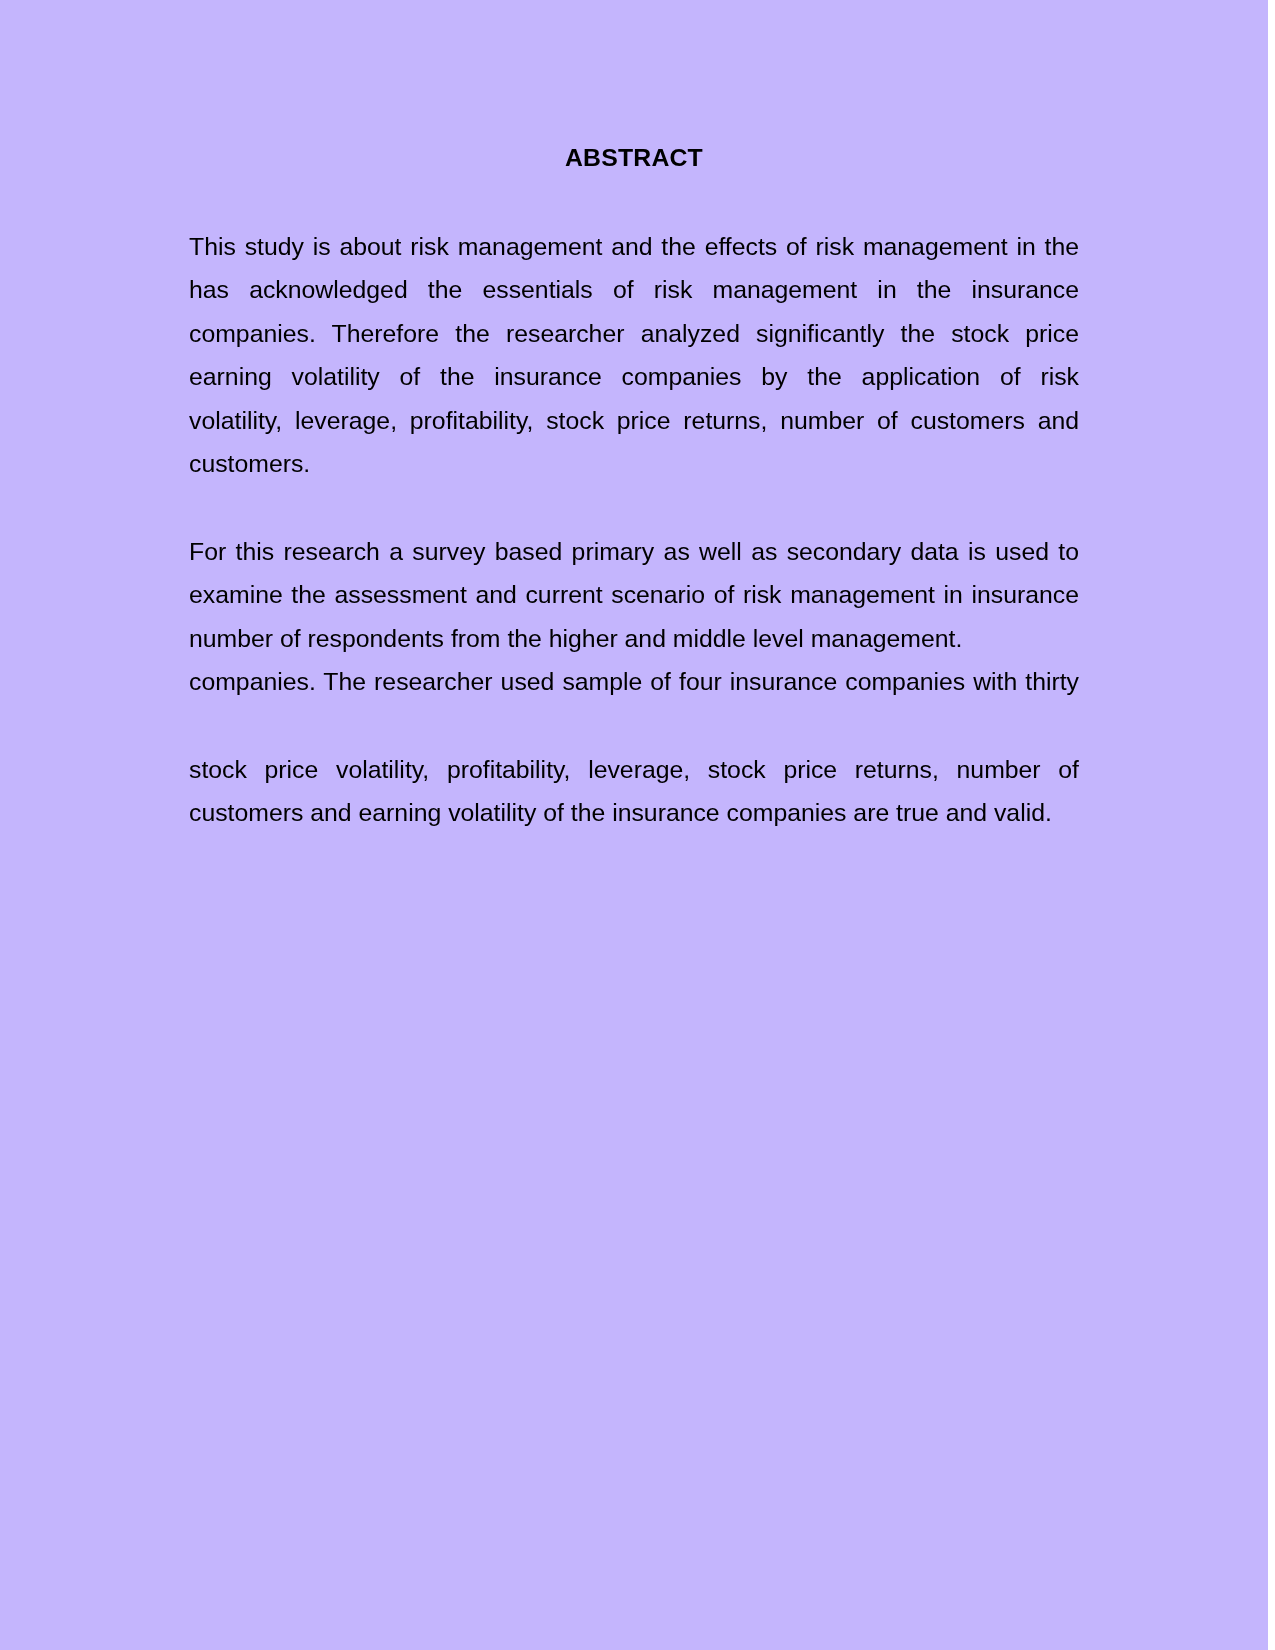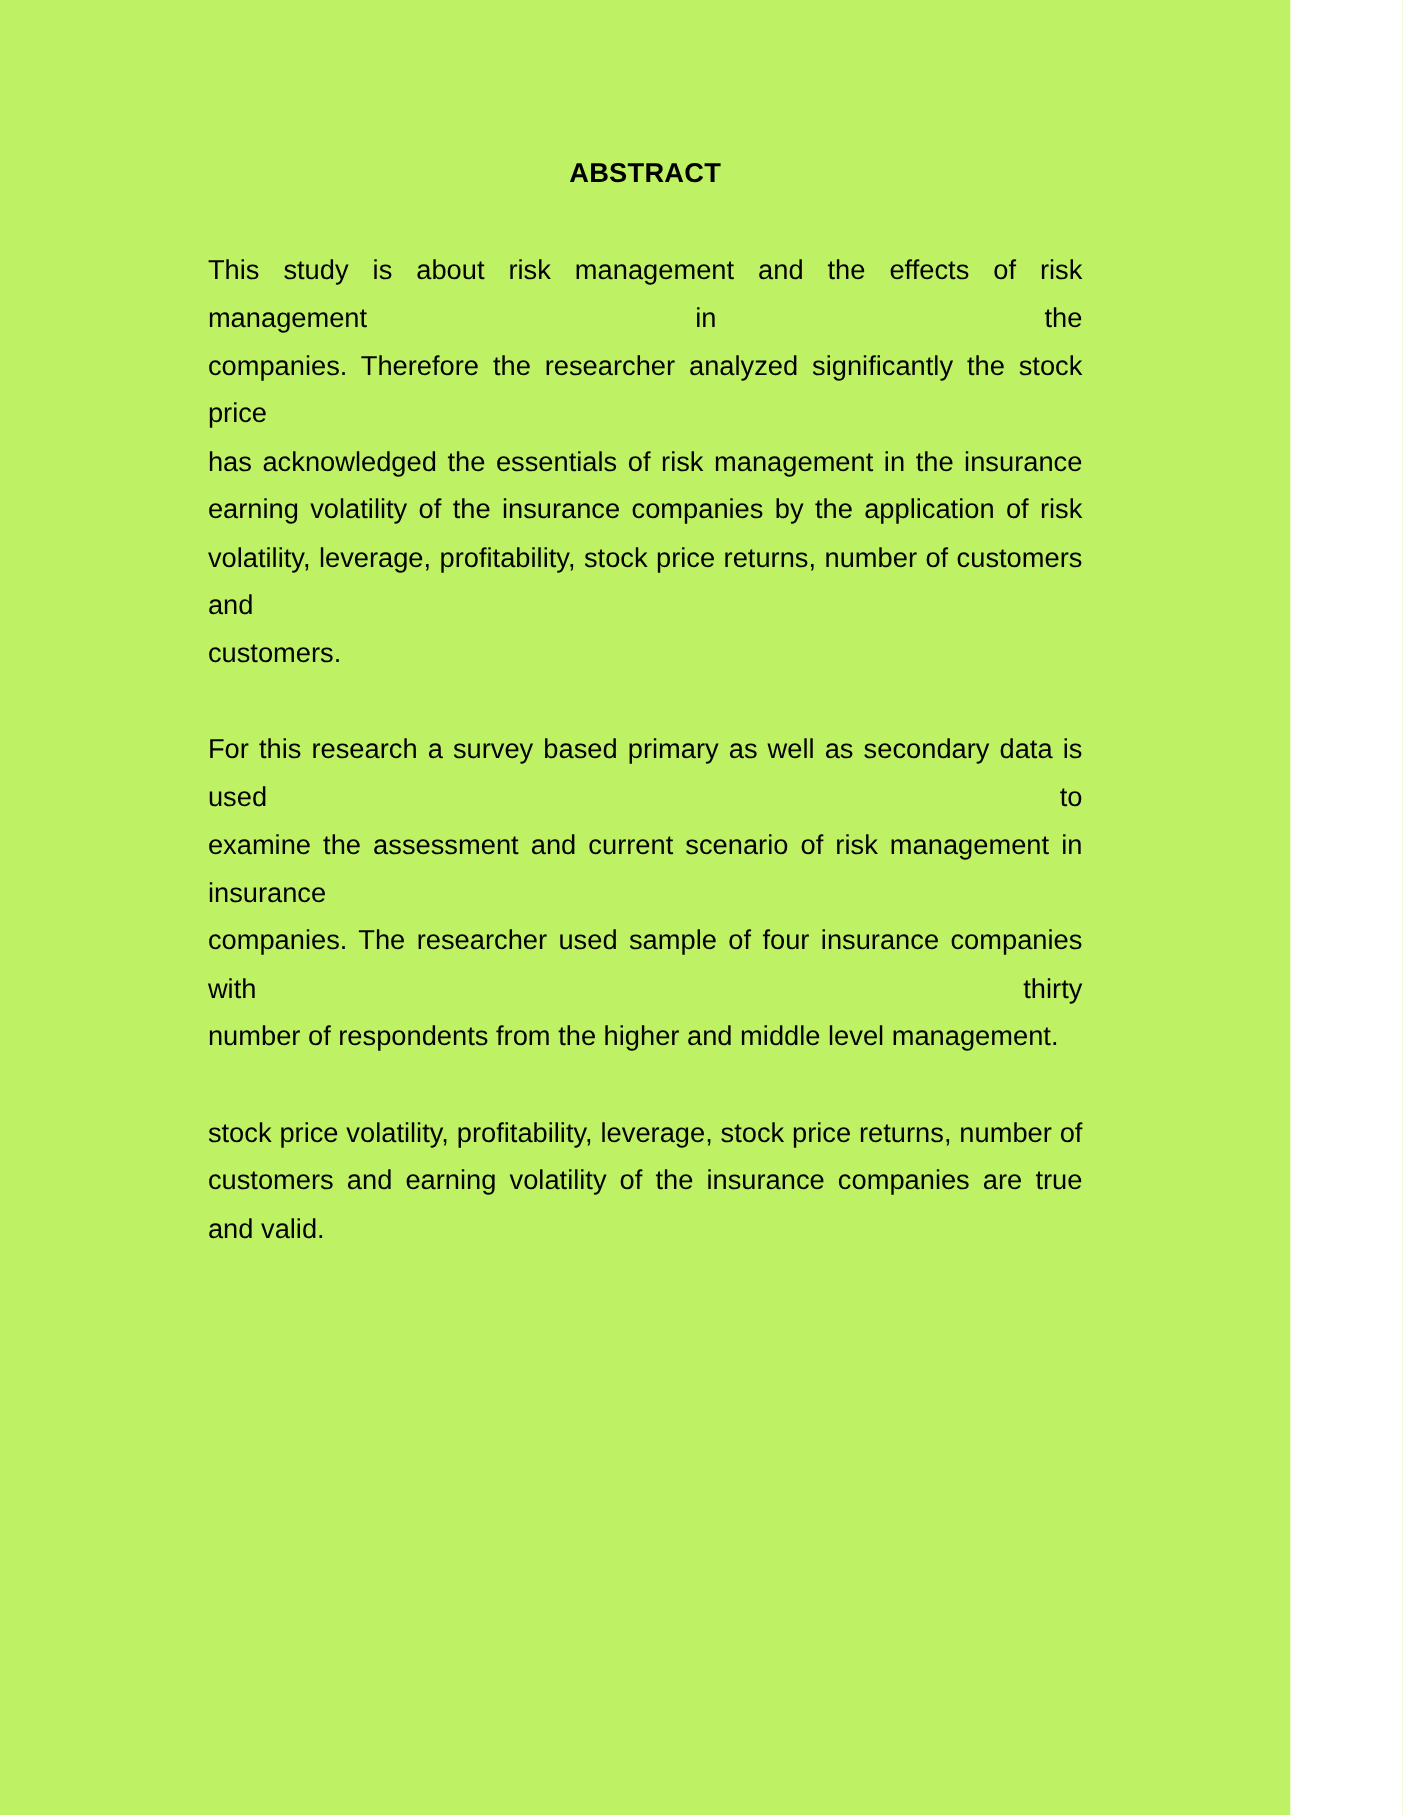--- a/index.html
+++ b/index.html
@@ -2,23 +2,23 @@
 <html><head>
 <meta charset="utf-8">
 <style>
   html, body {
     margin: 0;
     padding: 0;
     background: #ffffff;
   }
   .page {
     position: relative;
-    width: 1173px;
+    width: 1268px;
     height: 1650px;
-    background: #bef264;
+    background: #c4b5fd;
     box-sizing: border-box;
     padding: 0 189px;
     overflow: hidden;
     font-family: "Liberation Sans", "DejaVu Sans", sans-serif;
     color: #000000;
     font-size: 24.8px;
     line-height: 43.5px;
   }
   .doc-title {
     margin: 136px 0 45px 0;
@@ -42,32 +42,32 @@
 </style>
 </head>
 <body>
 
 <div class="page">
 
   <h1 class="doc-title">ABSTRACT</h1>
 
   <div class="para">
     <div class="line">This study is about risk management and the effects of risk management in the</div>
+    <div class="line">has acknowledged the essentials of risk management in the insurance</div>
     <div class="line">companies. Therefore the researcher analyzed significantly the stock price</div>
-    <div class="line">has acknowledged the essentials of risk management in the insurance</div>
     <div class="line">earning volatility of the insurance companies by the application of risk</div>
     <div class="line">volatility, leverage, profitability, stock price returns, number of customers and</div>
     <div class="line last">customers.</div>
   </div>
 
   <div class="para">
     <div class="line">For this research a survey based primary as well as secondary data is used to</div>
     <div class="line">examine the assessment and current scenario of risk management in insurance</div>
+    <div class="line last">number of respondents from the higher and middle level management.</div>
     <div class="line">companies. The researcher used sample of four insurance companies with thirty</div>
-    <div class="line last">number of respondents from the higher and middle level management.</div>
   </div>
 
   <div class="para">
     <div class="line">stock price volatility, profitability, leverage, stock price returns, number of</div>
     <div class="line last">customers and earning volatility of the insurance companies are true and valid.</div>
   </div>
 
 </div>
 
 </body></html>

